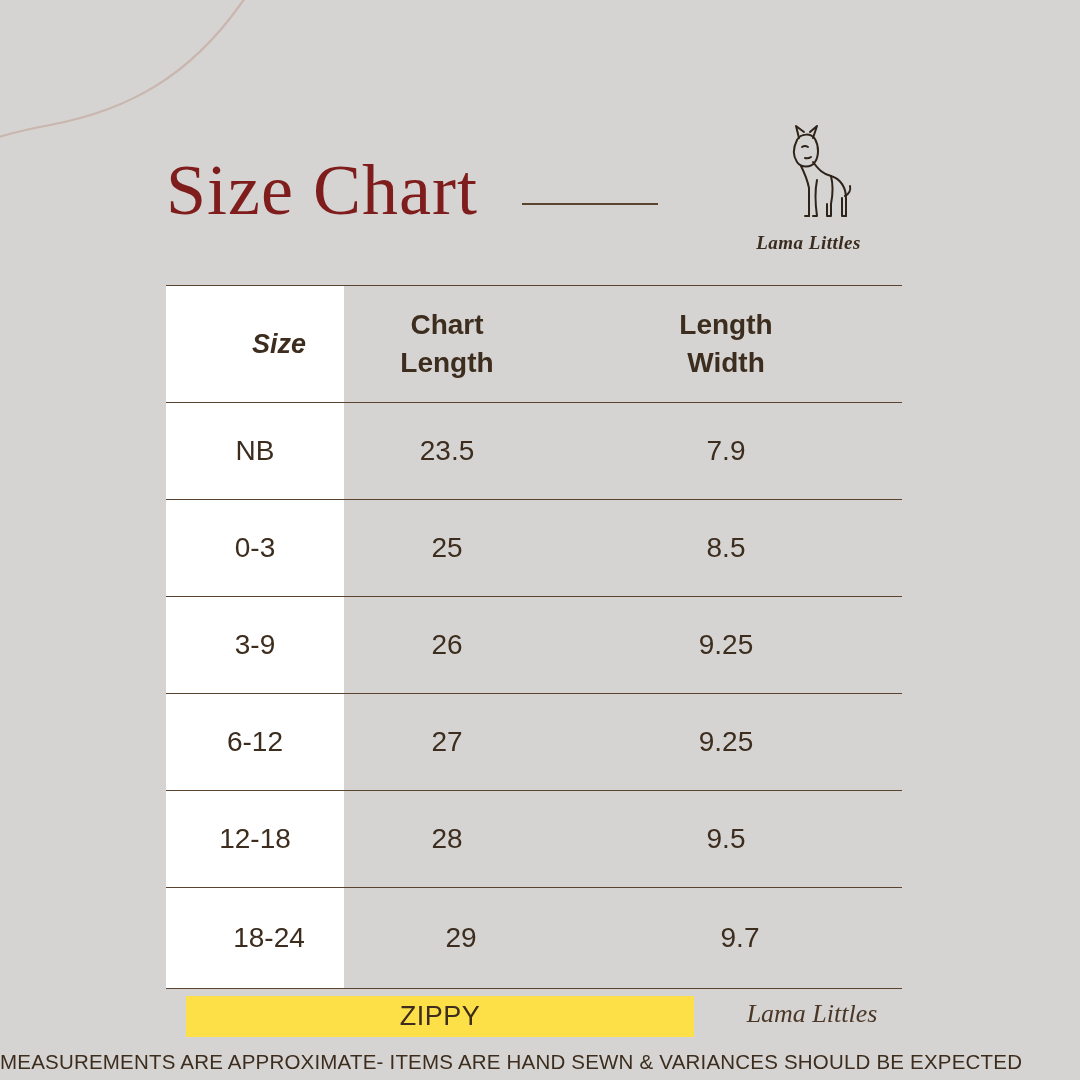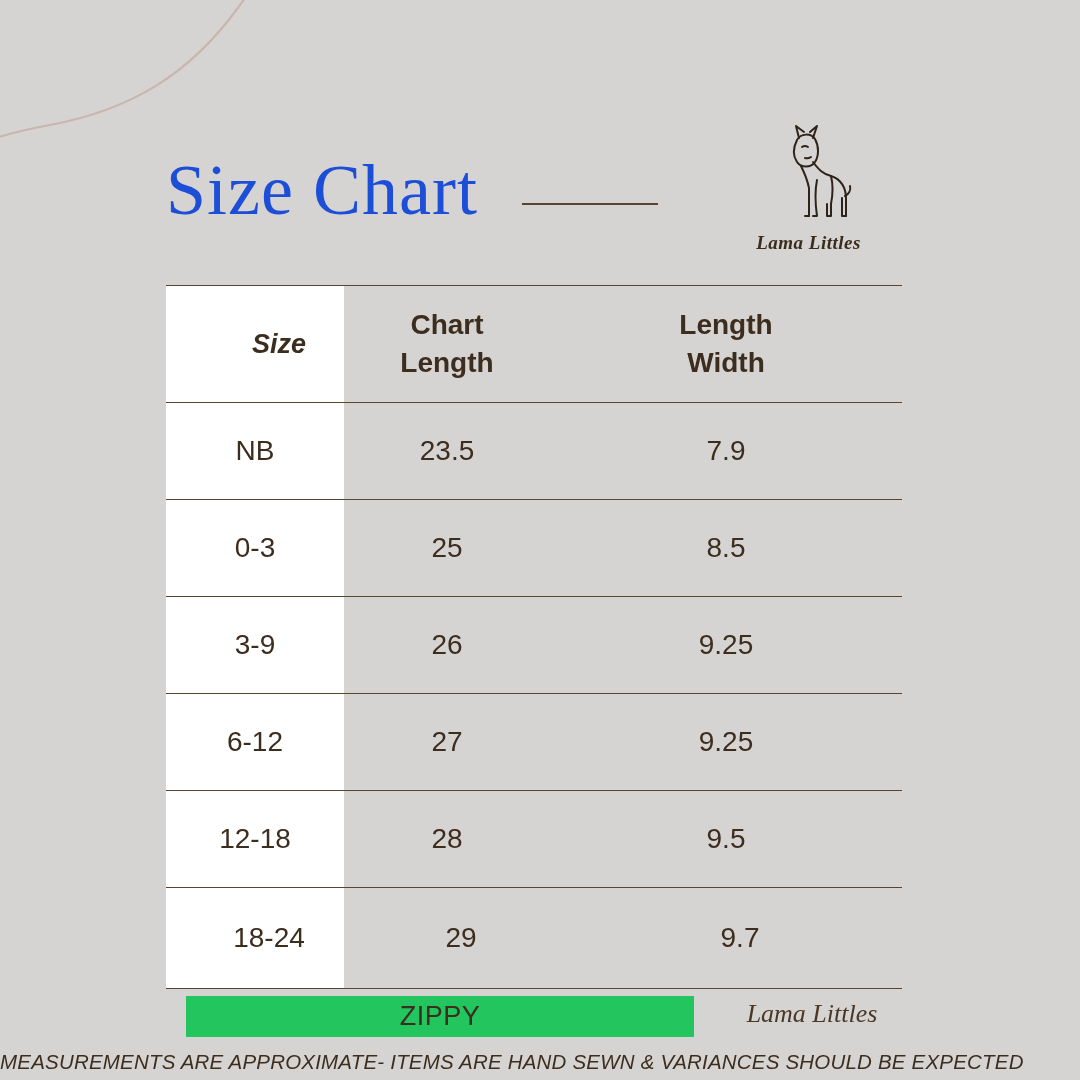--- a/index.html
+++ b/index.html
@@ -42,21 +42,21 @@
     width: 736px;
     height: 120px;
   }
   .title {
     position: absolute;
     left: 0;
     top: 0;
     font-family: "Liberation Serif", serif;
     font-size: 72px;
     line-height: 80px;
-    color: #1d4ed8;
+    color: #7f1d1d;
     letter-spacing: 1px;
     white-space: nowrap;
   }
   .title-rule {
     position: absolute;
     left: 356px;
     top: 53px;
     width: 136px;
     height: 2px;
     background: #5a4430;
@@ -144,21 +144,21 @@
     top: 996px;
     width: 736px;
     height: 46px;
   }
   .product-tag {
     position: absolute;
     left: 20px;
     top: 0;
     width: 508px;
     height: 41px;
-    background: #22c55e;
+    background: #fde047;
     font-size: 27px;
     color: #3c2d1e;
     display: flex;
     align-items: center;
     justify-content: center;
     letter-spacing: 0.5px;
   }
   .footer-brand {
     position: absolute;
     left: 556px;
@@ -174,21 +174,20 @@
   .disclaimer {
     position: absolute;
     left: 0;
     top: 1050px;
     width: 882px;
     text-align: center;
     font-size: 20.5px;
     letter-spacing: 0.2px;
     color: #3c2d1e;
     white-space: nowrap;
-    font-style: italic;
   }
 </style>
 </head>
 <body>
 
 <div class="page">
 
   <svg class="swoosh" viewBox="0 0 520 400">
     <path d="M520 0 C 420 0, 400 40, 360 95 C 310 165, 250 200, 170 215 C 95 229, 40 250, 10 300 C -15 342, -20 372, -20 400" fill="none" stroke="#c9b6ae" stroke-width="2.2"></path>
   </svg>

